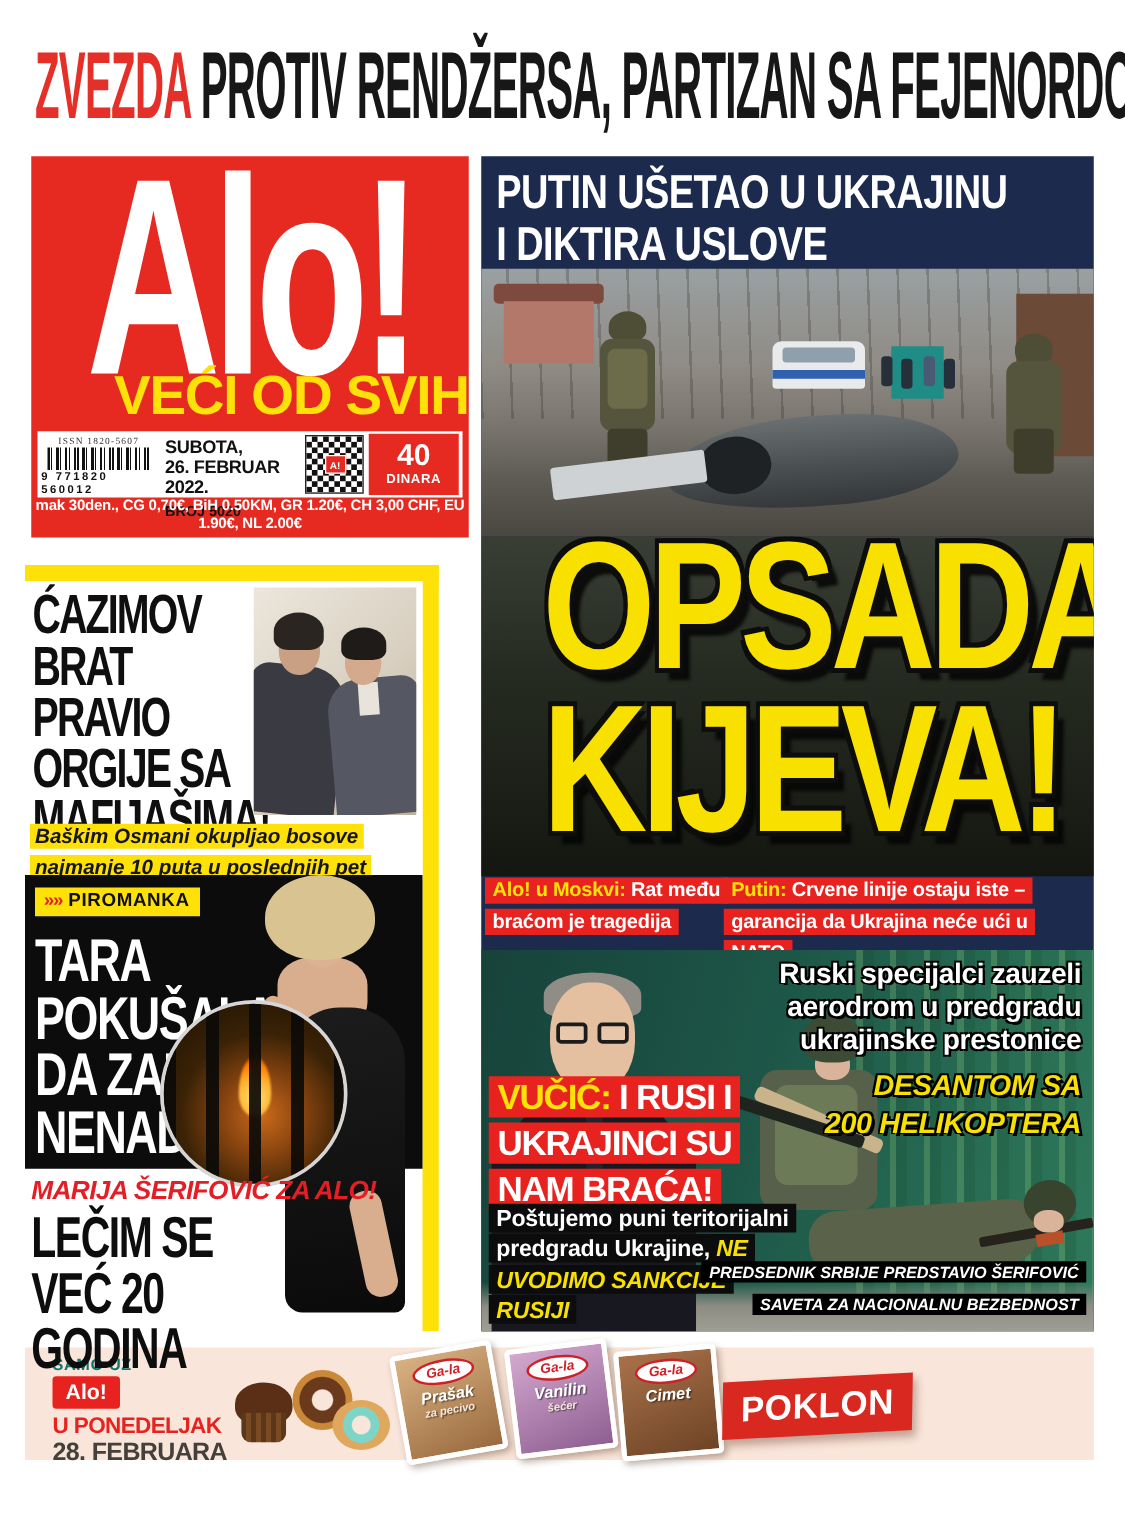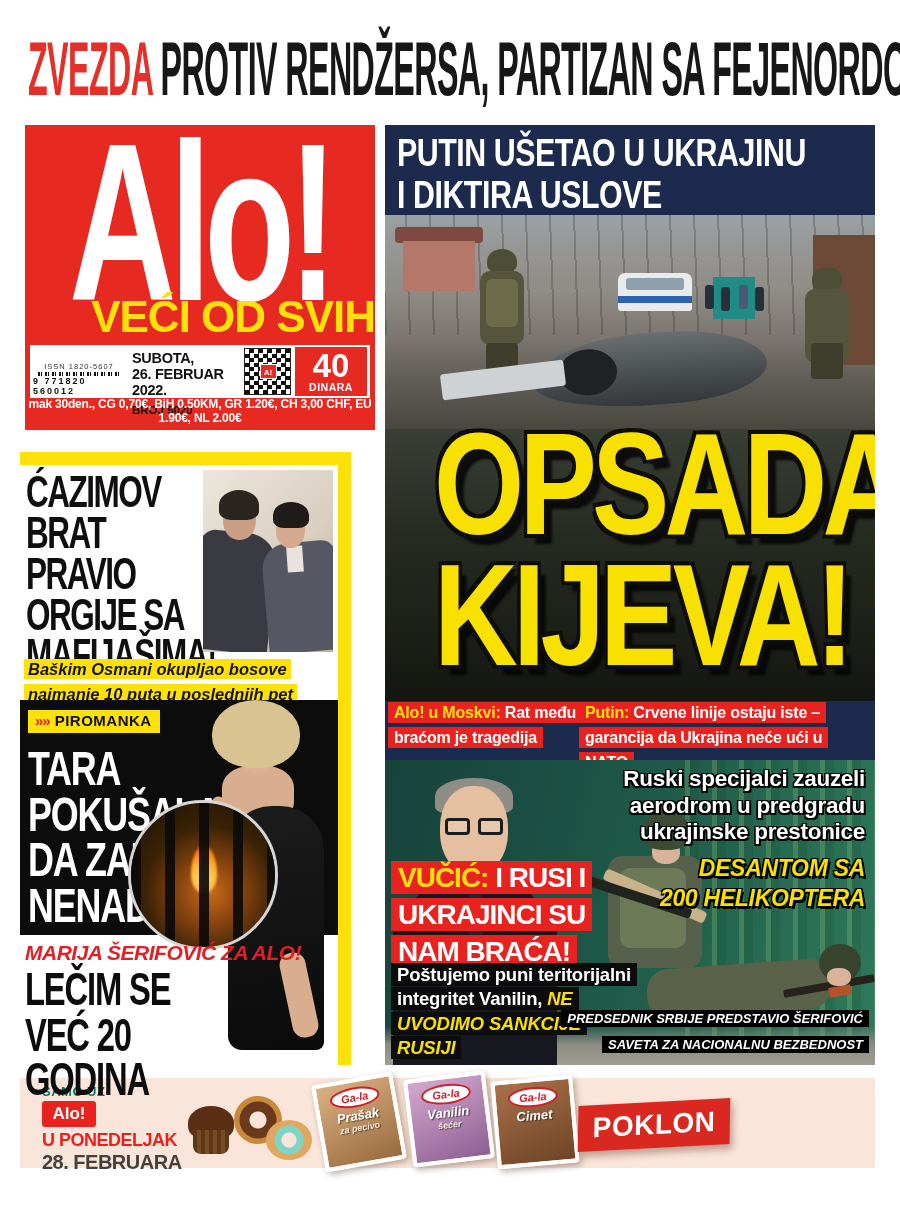--- a/index.html
+++ b/index.html
@@ -20,35 +20,35 @@
   
   .masthead { left:25px; top:125px; width:350px; height:305px; background:#e62a21; }
   .logo-text { position:absolute; top:-8px; left:0; right:0; text-align:center;
     color:#fff; font-weight:900; font-size:175px; line-height:0.95; letter-spacing:-8px;
     transform:scale(0.85,1.28); transform-origin:center top; }
   .tagline { position:absolute; top:167px; left:0; right:0; text-align:right;
     color:#ffe10a; font-weight:900; font-size:44px; letter-spacing:-1px; }
   .infobar { position:absolute; top:220px; left:5px; right:5px; height:53px; background:#fff;
     display:flex; align-items:stretch; padding:2px 3px; }
   .bc-zone { width:92px; display:flex; flex-direction:column; align-items:center; }
-  .bc-issn { font-size:7.5px; letter-spacing:1px; color:#333; margin-top:15px; }
+  .bc-issn { font-size:7.5px; letter-spacing:1px; color:#333; margin-top:1px;font-family:Liberation Serif, serif; }
   .bc-bars { width:82px; height:27px; margin-top:1px;
     background:repeating-linear-gradient(90deg,#111 0 2px,#fff 2px 3px,#111 3px 4px,#fff 4px 7px); }
   .bc-num { font-size:9px; font-weight:bold; color:#111; letter-spacing:2px; }
   .date-zone { flex:1; padding-left:7px; padding-top:3px; color:#111; }
   .date-day,.date-date { font-size:14.5px; font-weight:900; line-height:1.12; letter-spacing:-0.3px; }
   .date-issue { font-size:11.5px; font-weight:900; margin-top:5px; }
   .qr-zone { width:52px; display:flex; align-items:center; justify-content:center; }
   .qr { width:47px; height:47px; position:relative; border:1px solid #222;
     background:repeating-conic-gradient(#111 0% 25%, #fff 0% 50%); background-size:9px 9px; }
   .qr-center { position:absolute; left:15px; top:15px; width:17px; height:15px; background:#e62a21;
     color:#fff; font-size:8px; font-weight:900; text-align:center; line-height:15px; border:1px solid #fff; }
   .price-box { width:72px; background:#e62a21; color:#fff; display:flex; flex-direction:column;
     align-items:center; justify-content:center; margin-left:2px; }
-  .price-val { font-size:33px; font-weight:900; line-height:0.95; }
+  .price-val { font-size:24px; font-weight:900; line-height:0.95; }
   .price-unit { font-size:10.5px; font-weight:900; letter-spacing:0.5px;text-align:center; }
   .price-line { position:absolute; bottom:5px; left:0; right:0; text-align:center;
     color:#fff; font-size:12px; font-weight:800; letter-spacing:-0.2px; }
 
   
   .frame-top { left:20px; top:452px; width:331px; height:13px; background:#ffe10a; }
   .frame-right { left:338px; top:452px; width:13px; height:613px; background:#ffe10a; }
 
   
   .story1 { left:20px; top:465px; width:318px; height:238px; background:#fff; }
@@ -374,21 +374,21 @@
       <div class="side-text">Ruski specijalci zauzeli aerodrom u predgradu ukrajinske prestonice</div>
       <div class="side-hl">
         <div>DESANTOM SA</div>
         <div>200 HELIKOPTERA</div>
       </div>
 
       <div class="vucic-block">
         <span class="wrap"><span class="k">VUČIĆ:</span><span> I RUSI I UKRAJINCI SU NAM BRAĆA!</span></span>
       </div>
       <div class="vucic-sub">
-        <span class="wrap"><span>Poštujemo puni teritorijalni integritet Vanilin, </span><span class="hl">NE UVODIMO SANKCIJE RUSIJI</span></span>
+        <span class="wrap"><span>Poštujemo puni teritorijalni predgradu Ukrajine, </span><span class="hl">NE UVODIMO SANKCIJE RUSIJI</span></span>
       </div>
 
       <div class="mp-caption">
         <span>PREDSEDNIK SRBIJE PREDSTAVIO ŠERIFOVIĆ SAVETA ZA NACIONALNU BEZBEDNOST</span>
       </div>
     </div>
   </div>
 
   <div class="abs bottom-strip">
     <div class="promo">

